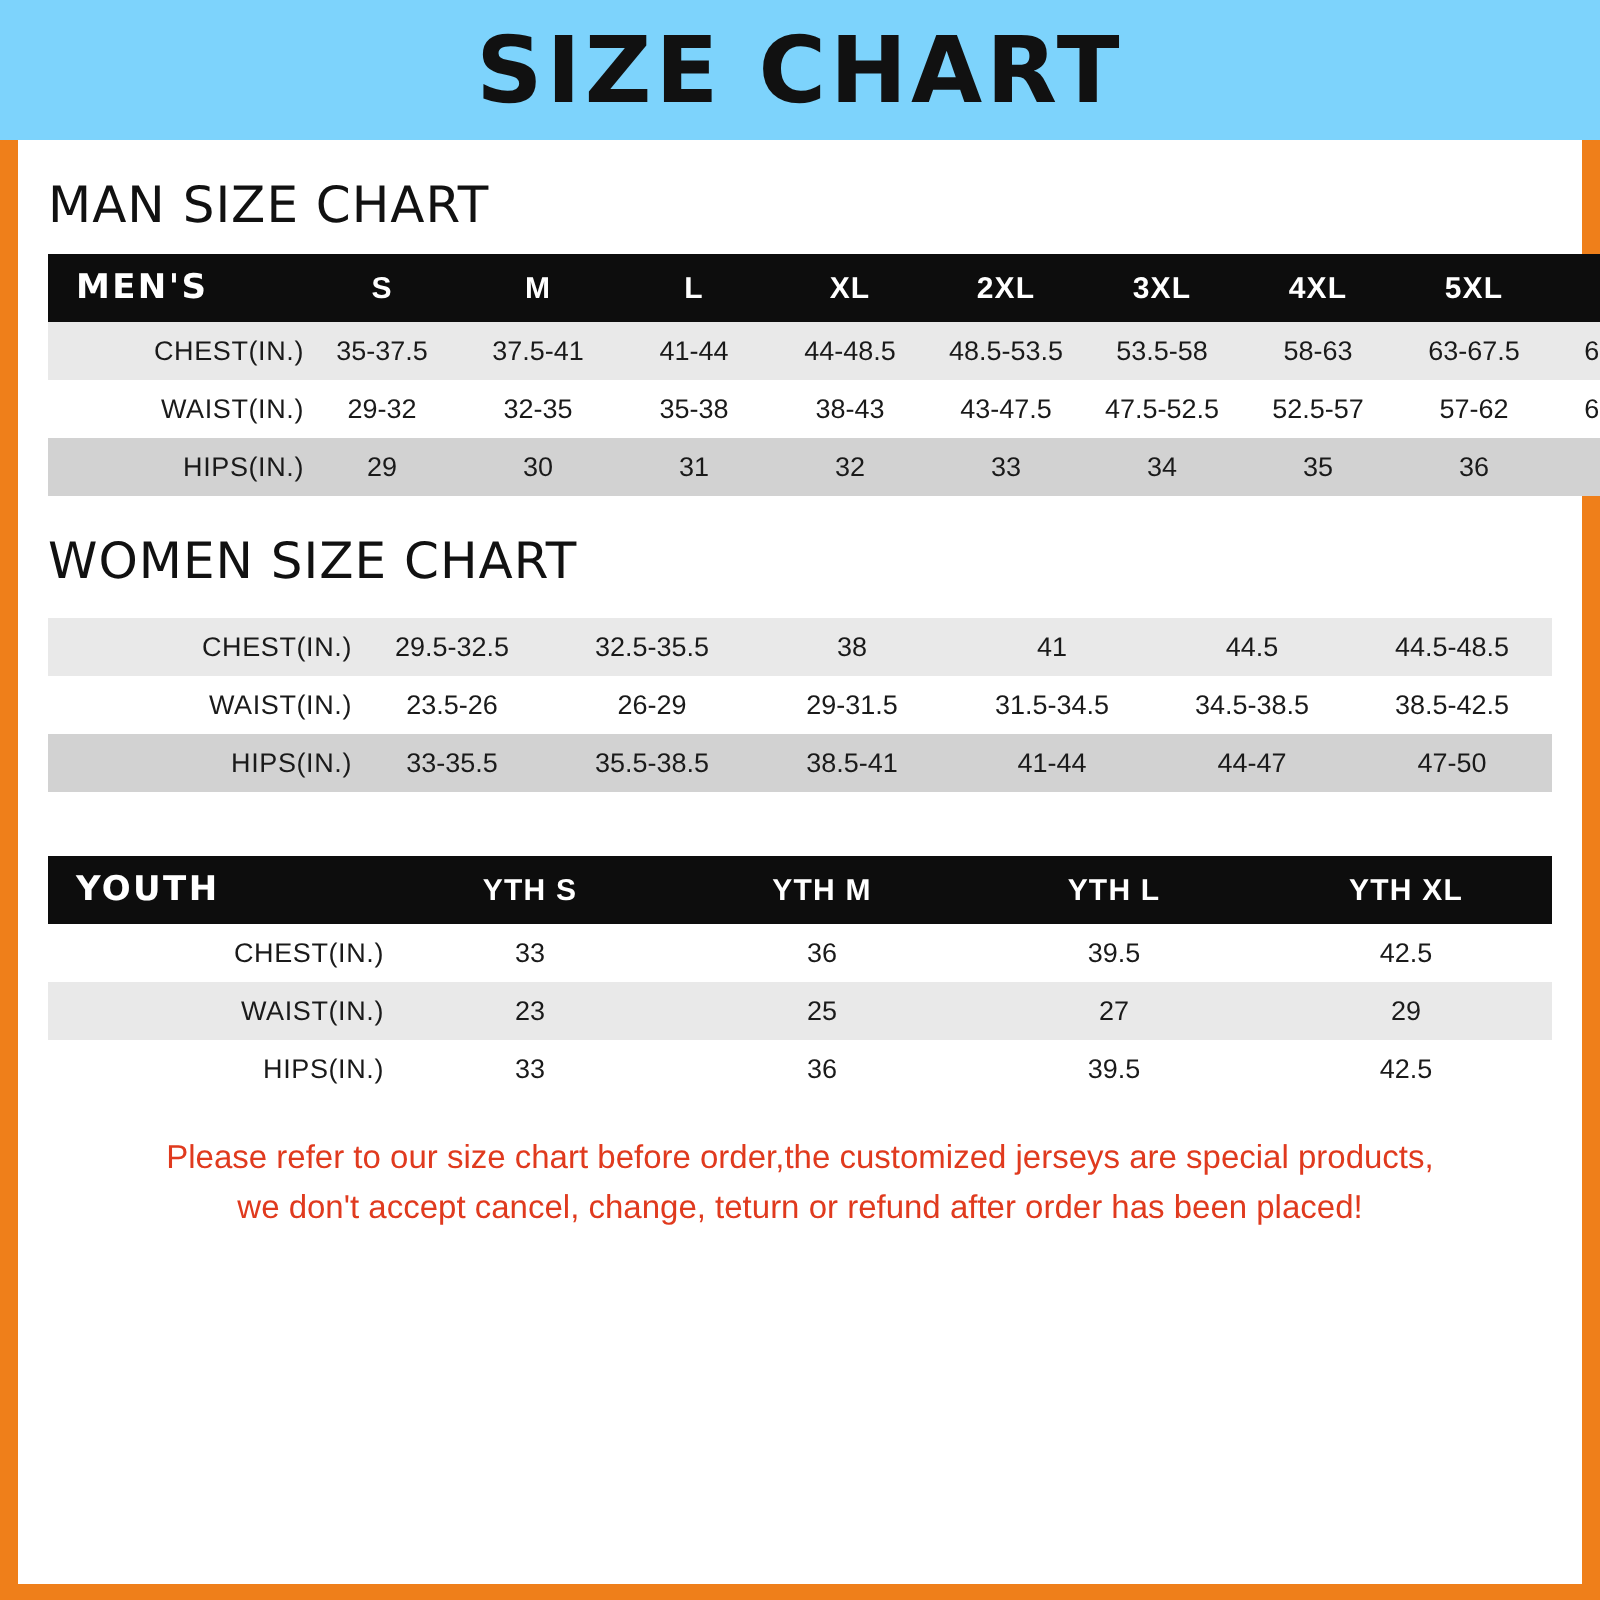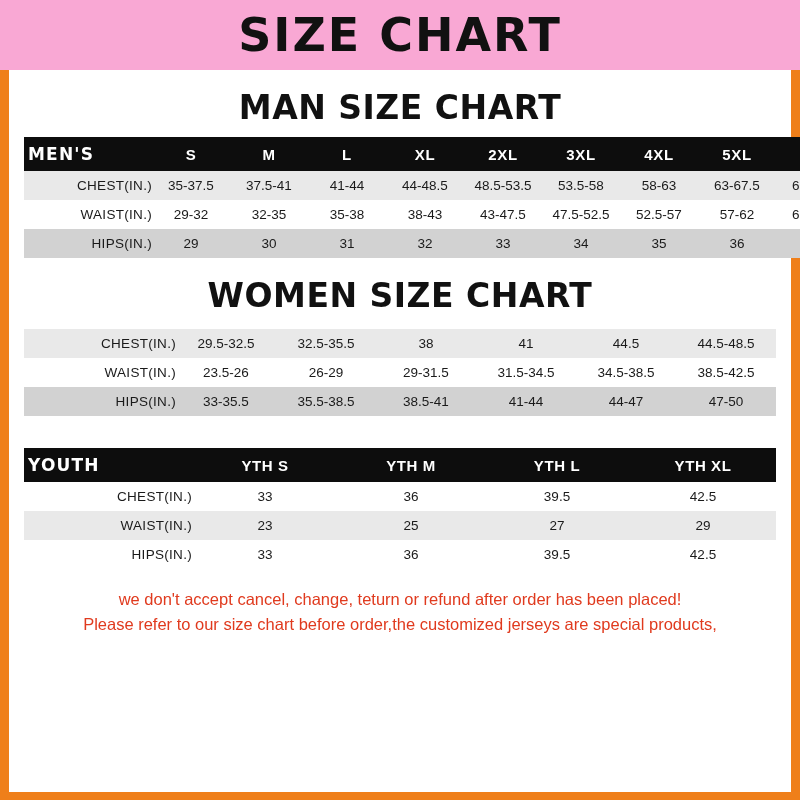--- a/index.html
+++ b/index.html
@@ -16,44 +16,44 @@
   .page {
     width: 800px;
     height: 800px;
     position: relative;
     background: #ffffff;
     box-sizing: border-box;
     border-left: 9px solid #ef7f1a;
     border-right: 9px solid #ef7f1a;
   }
   .header-bar {
-    background: #f9a8d4;
+    background: #7dd3fc;
     height: 70px;
     display: flex;
     align-items: center;
     justify-content: center;
     margin: 0 -9px;
   }
   .header-title {
     font-family: "DejaVu Sans", sans-serif;
     font-weight: bold;
     font-size: 46px;
     letter-spacing: 2px;
     color: #111111;
     line-height: 1;
   }
   .section {
     margin: 0 auto;
     width: 752px;
   }
   .section-title {
-    text-align: center;
+    text-align: left;
     font-family: "DejaVu Sans", sans-serif;
-    font-weight: bold;
-    font-size: 33px;
+    font-weight: normal;
+    font-size: 25px;
     color: #111111;
     letter-spacing: 0.5px;
   }
   .tbl {
     border-collapse: collapse;
     width: 752px;
     table-layout: fixed;
   }
   .tbl td, .tbl th {
     text-align: center;
@@ -74,21 +74,21 @@
     font-weight: bold;
     font-size: 15px;
     height: 34px;
     letter-spacing: 0.6px;
   }
   .hdr-row td.corner {
     font-family: "DejaVu Sans", sans-serif;
     font-size: 17px;
     letter-spacing: 1.2px;
     text-align: left;
-    padding-left: 4px;
+    padding-left: 14px;
     margin-left: 43px;
   }
   .row-a td { background: #e9e9e9; height: 29px; }
   .row-b td { background: #ffffff; height: 29px; }
   .row-c td { background: #d2d2d2; height: 29px; }
 
   
   table.men col.c0 { width: 128px; }
   table.men col.cx { width: 78px; }
 
@@ -287,18 +287,18 @@
           <td>39.5</td>
           <td>42.5</td>
         </tr>
       </tbody>
     </table>
   </div>
 
   <div class="spacer-18"></div>
 
   <div class="footer-note">
+    <div>Please refer to our size chart before order,the customized jerseys are special products,</div>
     <div>we don't accept cancel, change, teturn or refund after order has been placed!</div>
-    <div>Please refer to our size chart before order,the customized jerseys are special products,</div>
   </div>
 
   <div class="bottom-bar"></div>
 </div>
 
 </body></html>

